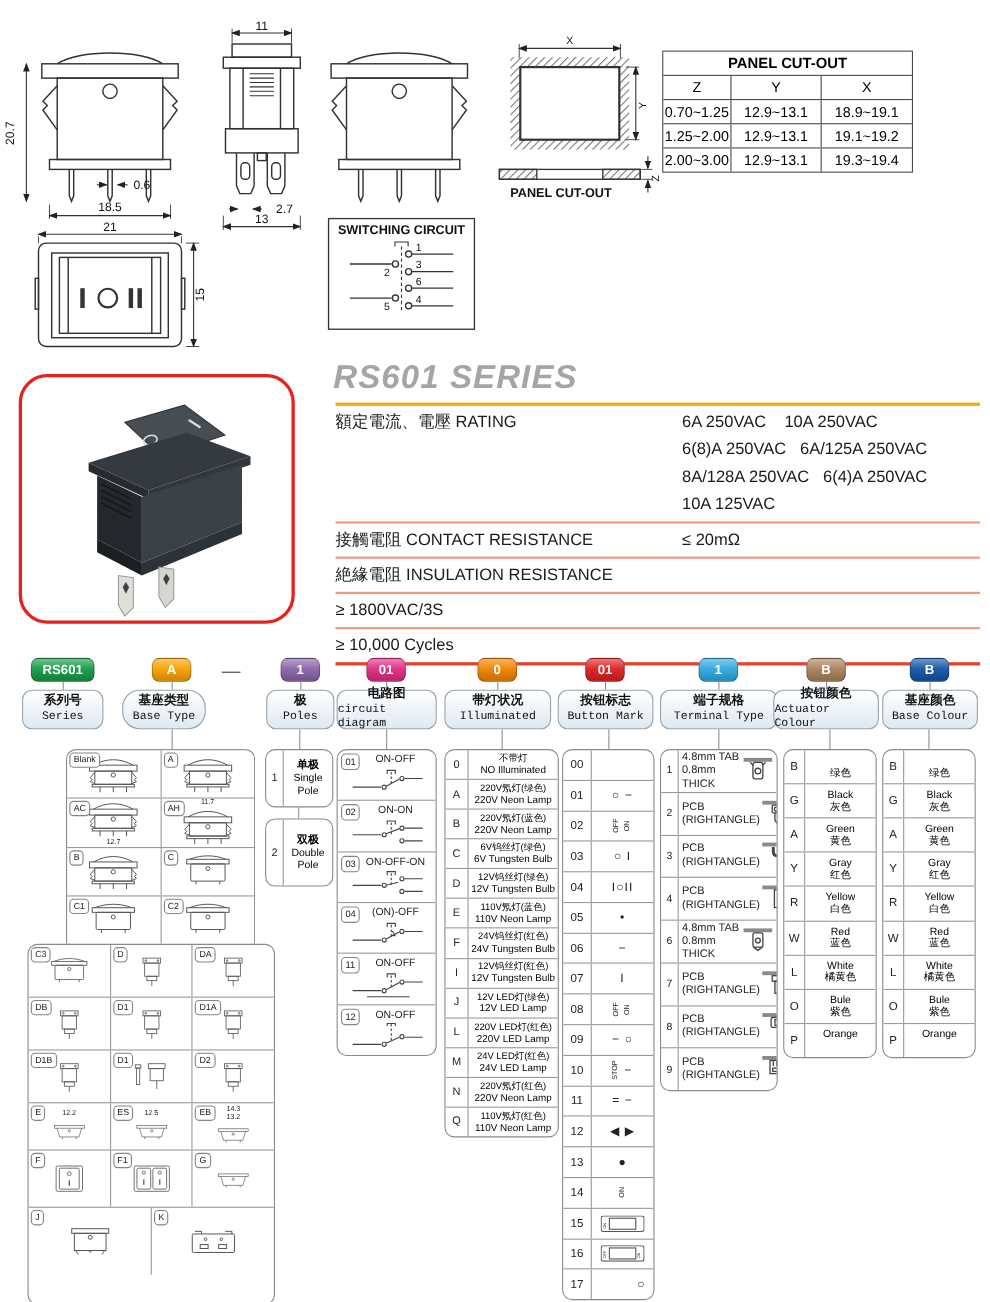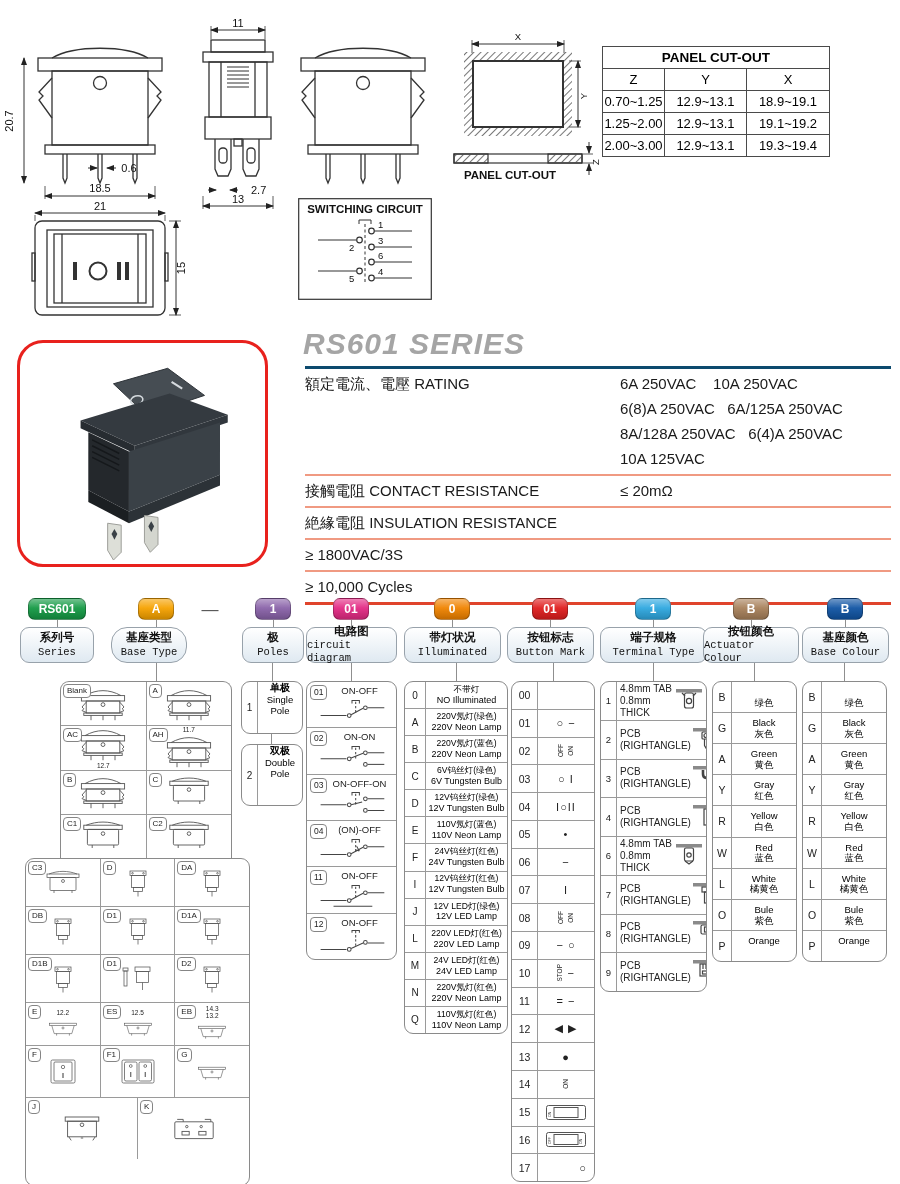--- a/index.html
+++ b/index.html
@@ -12,21 +12,21 @@
 .cut-title{text-align:center;font-size:13.5px;font-weight:bold;line-height:21px;border-bottom:1.2px solid #4a4a4a;}
 .cut-row{display:flex;border-top:1.2px solid #4a4a4a;}
 .cut-row.head{border-top:none;}
 .cut-cell{text-align:center;font-size:13px;line-height:21px;border-right:1.2px solid #4a4a4a;box-sizing:border-box;}
 .cut-cell:last-child{border-right:none;}
 .cw0{width:62px;}.cw1{width:82px;}.cw2{flex:1;}
 #photo{position:absolute;left:17px;top:340px;width:251px;height:227px;border:3px solid #e8211d;border-radius:26px;box-sizing:border-box;display:flex;align-items:center;justify-content:center;}
 #series-title{position:absolute;left:303px;top:327px;margin:0;font-size:30px;font-style:italic;font-weight:bold;color:#a5a5a5;letter-spacing:1px;}
 #specs{position:absolute;left:305px;top:366px;width:586px;}
 .specrow{display:flex;border-top:2px solid #f09a82;padding:2px 0 3px 0;}
-.specrow.first{border-top:3px solid #0c4a6e;}
+.specrow.first{border-top:3px solid #eab308;}
 .specbottom{border-top:3px solid #e0442c;height:0;}
 .speclabel{width:315px;font-size:15px;color:#1a1a1a;line-height:25px;}
 .specvals{flex:1;}
 .specline{font-size:15px;color:#1a1a1a;line-height:25px;white-space:pre;}
 .badge{position:absolute;height:22px;border-radius:7px;color:#fff;font-weight:bold;font-size:12px;display:flex;align-items:center;justify-content:center;border:1px solid rgba(0,0,0,.25);box-sizing:border-box;}
 .lblbox{position:absolute;height:36px;border:1px solid #98a2ab;border-radius:9px;background:linear-gradient(#ffffff,#dfe9f1);display:flex;flex-direction:column;align-items:center;justify-content:center;line-height:1.25;color:#111;box-sizing:border-box;font-family:Liberation Mono, monospace;}
 .lblbox .zh{font-weight:bold;font-size:11.5px;}
 .lblbox .en{font-size:10.5px;}
 .vline{position:absolute;width:1px;background:#8f8f8f;}
 .dash{position:absolute;font-size:17px;color:#555;width:24px;text-align:center;}
@@ -36,21 +36,21 @@
 .codecell{display:flex;align-items:center;justify-content:center;border-right:1px solid #9a9a9a;flex:none;color:#222;}
 .cell{position:relative;flex:1;display:flex;flex-direction:column;align-items:center;justify-content:center;border-right:1px solid #9a9a9a;min-width:0;overflow:hidden;}
 .cell.last{border-right:none;}
 .chip{border:1px solid #858585;border-radius:4px;background:#fff;font-size:8px;padding:0 3px;line-height:12px;color:#222;}
 .cellchip{position:absolute;left:2px;top:2px;z-index:2;}
 .glyph svg{width:70px;height:36px;display:block;}
 .glyph.g3 svg{width:56px;height:30px;}
 .glyph.gl svg{height:24px;}
 .dimtext{font-size:6.5px;color:#222;line-height:7px;text-align:center;}
 .pcode{width:15px;font-size:10px;}
-.ptext{flex:1;display:flex;flex-direction:column;align-items:center;justify-content:flex-start;text-align:center;line-height:1.2;}
+.ptext{flex:1;display:flex;flex-direction:column;align-items:center;justify-content:center;text-align:center;line-height:1.2;}
 .pzh{font-weight:bold;font-size:10px;}
 .pen{font-size:9.5px;width:40px;}
 .crow{flex-direction:column;position:relative;align-items:center;justify-content:flex-start;padding:3px 0 2px 0;}
 .cchip{position:absolute;left:3px;top:3px;z-index:2;font-size:8.5px;line-height:13px;}
 .cname{font-size:9.5px;color:#222;padding-left:16px;}
 .cglyph{flex:1;display:flex;align-items:center;justify-content:center;}
 .cglyph svg{width:78px;height:24px;display:block;}
 .icode{width:20px;font-size:10px;}
 .itext{flex:1;display:flex;flex-direction:column;align-items:center;justify-content:center;text-align:center;line-height:1.15;padding:0 1px;}
 .izh{font-size:8.6px;}

